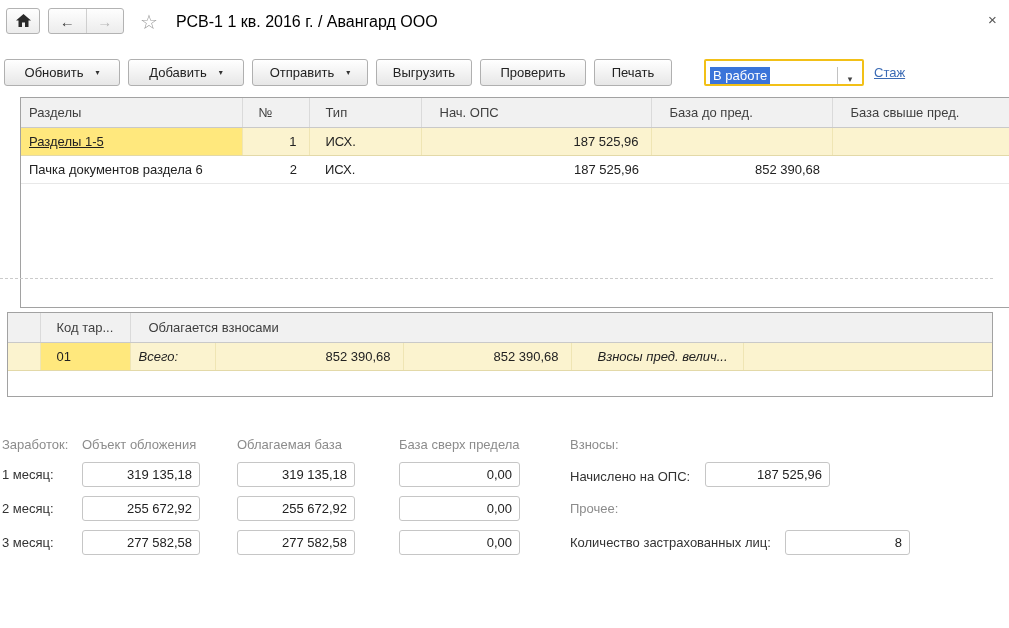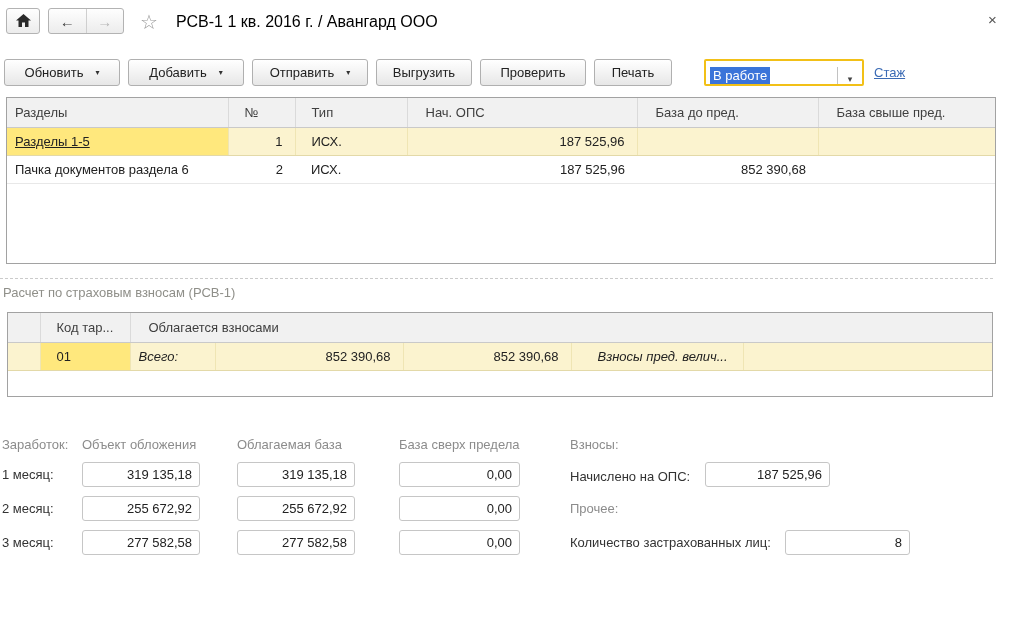--- a/index.html
+++ b/index.html
@@ -30,21 +30,21 @@
   .w116{width:116px}.w104{width:96px}.w106{width:106px}.w86{width:78px}
   .combo{box-sizing:border-box;width:160px;height:27px;margin-left:24px;border:2px solid var(--focus-gold,#f2c017);
          border-radius:2px;background:#fff;display:flex;align-items:flex-end;cursor:pointer}
   .combo-value{margin-left:4px;background:var(--select-blue,#3b74d9);color:#fff;padding:1px 3px;font-size:13px}
   .combo-divider{margin-left:auto;width:1px;height:17px;background:#c2c2c2}
   .combo-arrow{width:24px;text-align:center;font-size:9px;color:#444}
   .staj-link{margin-left:10px;color:var(--link-blue,#3b6bb5);text-decoration:underline;cursor:pointer}
 
   
   .tframe{position:absolute;box-sizing:border-box;border:1px solid #a2a2a2;background:#fff}
-  #t1{left:6px;top:97px;width:990px;height:167px}
+  #t1{left:20px;top:97px;width:990px;height:211px}
   #t2{left:7px;top:312px;width:986px;height:85px}
   table{border-collapse:collapse;table-layout:fixed;width:100%}
   th{background:var(--header-gray,#f1f1f1);border-bottom:1px solid #c9c9c9;border-right:1px solid #dadada;
      height:29px;font-weight:normal;text-align:left;padding:0 8px;color:#3f3f3f;font-size:13px;
      box-sizing:border-box;white-space:nowrap;overflow:hidden}
   th:last-child{border-right:none}
   td{height:28px;padding:0 8px;font-size:13px;color:#222;white-space:nowrap;overflow:hidden;
      box-sizing:border-box;border-bottom:1px solid #e8e8e8;cursor:default}
   td.num,th.numh-pad{}
   .num{text-align:right;padding-right:12px}
@@ -149,21 +149,20 @@
           <td class="pl16">ИСХ.</td>
           <td class="num">187 525,96</td>
           <td class="num">852 390,68</td>
           <td class="num"></td>
         </tr>
       </tbody>
     </table>
   </div>
 
   <div class="dash-divider"></div>
-  <div class="section-title">Расчет по страховым взносам (РСВ-1)</div>
 
   <div class="tframe" id="t2">
     <table>
       <colgroup>
         <col style="width:32px">
           <col style="width:90px">
           <col style="width:85px">
         <col style="width:188px">
           <col style="width:168px">
           <col style="width:172px">

